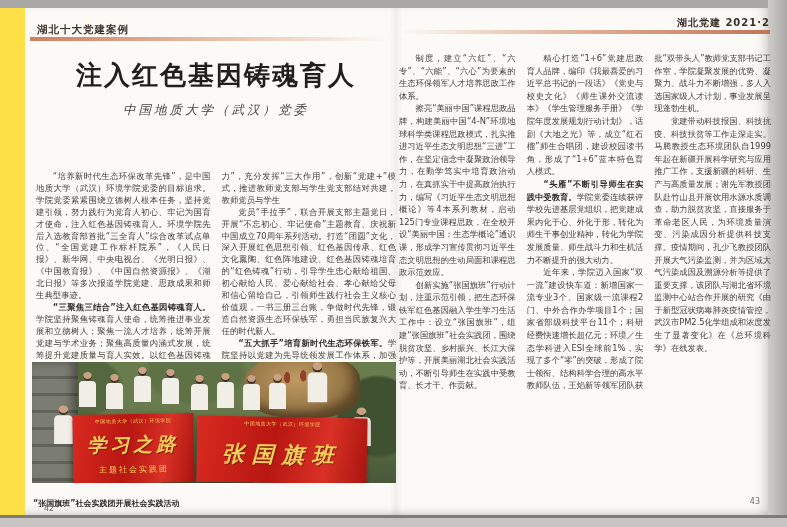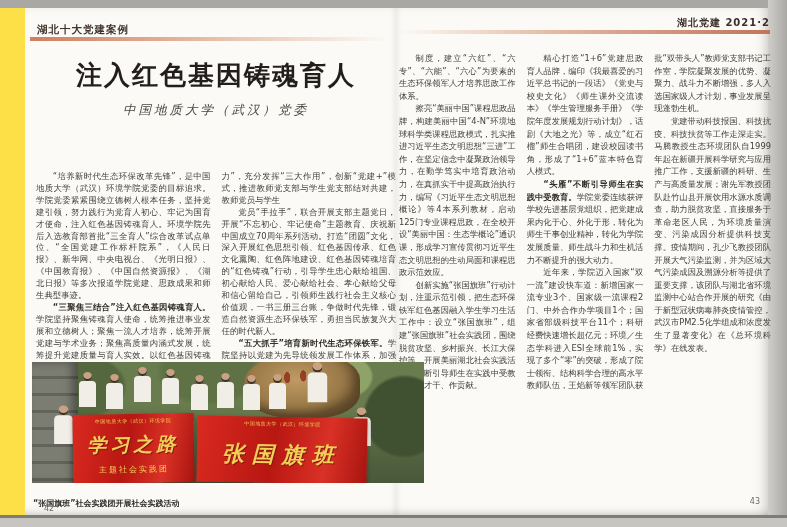--- a/index.html
+++ b/index.html
@@ -39,21 +39,21 @@
     column-count:2;column-gap:11px;font-size:8.4px;line-height:11.9px;margin-top:31px;}
   .cols-right{position:absolute;left:399px;top:52px;width:372px;height:452px;overflow:hidden;
     column-count:3;column-gap:11px;font-size:8.3px;line-height:12.6px;}
   
   .photo{position:absolute;left:32px;top:362px;width:364px;height:121px;overflow:hidden;
     background:
       radial-gradient(60px 40px at 78% 12%,#8fa268 0 55%,rgba(0,0,0,0) 60%),
       radial-gradient(80px 55px at 12% 20%,#55673e 0 55%,rgba(0,0,0,0) 60%),
       radial-gradient(90px 60px at 45% 8%,#5e7245 0 50%,rgba(0,0,0,0) 58%),
       radial-gradient(70px 70px at 95% 45%,#3f5130 0 55%,rgba(0,0,0,0) 60%),
-      linear-gradient(#697c4e 0 35%,#5a6b43 60%,#49583a); padding-left: 28px;}
+      linear-gradient(#697c4e 0 35%,#5a6b43 60%,#49583a);}
   .stone-left{position:absolute;left:0;top:0;width:46px;height:121px;
     background:repeating-linear-gradient(#7b7d72 0 14px,#62645a 14px 17px);
     box-shadow:inset -6px 0 8px rgba(0,0,0,.35);}
   .rock{position:absolute;left:212px;top:-8px;width:116px;height:64px;border-radius:45% 40% 38% 42%;
     background:radial-gradient(60px 36px at 45% 40%,#c09a63,#9a7a49 75%,#7e6138);
     box-shadow:inset -6px -6px 10px rgba(0,0,0,.3);}
   .rock-mark{position:absolute;left:246px;top:2px;width:46px;height:34px;
     background:
       radial-gradient(5px 9px at 20% 40%,#8d2a1c 0 60%,rgba(0,0,0,0) 65%),
       radial-gradient(5px 9px at 55% 35%,#8d2a1c 0 60%,rgba(0,0,0,0) 65%),

